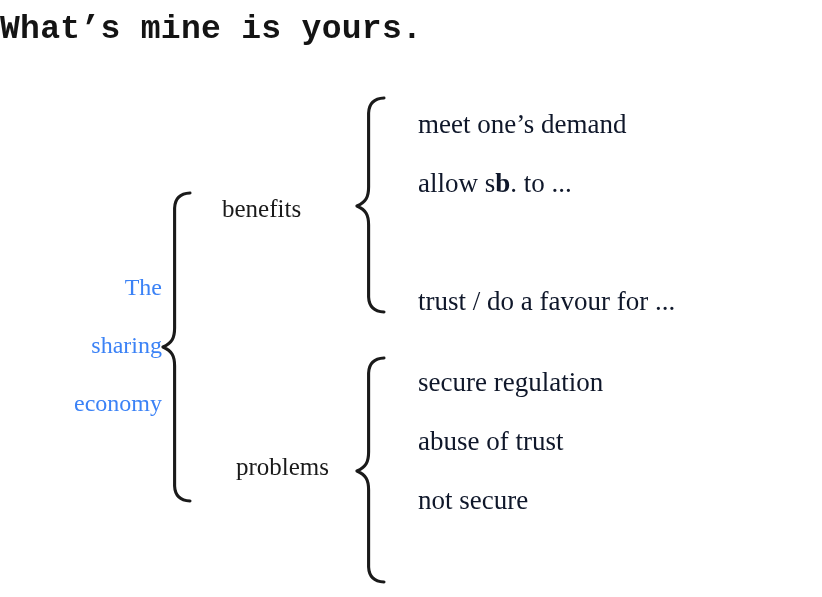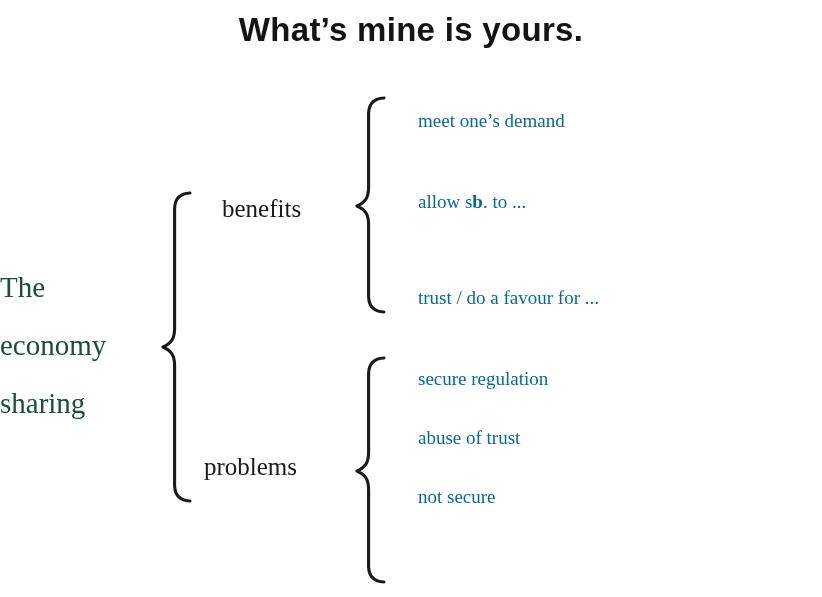--- a/index.html
+++ b/index.html
@@ -20,61 +20,61 @@
     background: #ffffff;
     overflow: hidden;
   }
 
   
   .title {
     position: absolute;
     left: 0;
     top: 11px;
     width: 822px;
-    text-align: center;
-    font-family: Liberation Sans, sans-serif;
+    text-align: left;
+    font-family: Liberation Mono, monospace;
     font-weight: bold;
     font-size: 33px;
     letter-spacing: 0.3px;
     color: #141414;
     white-space: nowrap;
   }
 
   
   .root-label {
     position: absolute;
     left: 0px;
     top: 258px;
     width: 162px;
-    text-align: left;
-    font-size: 29px;
+    text-align: right;
+    font-size: 24px;
     line-height: 58px;
-    color: #14532d;
+    color: #3b82f6;
   }
   .root-label .rl-line { display: block; white-space: nowrap; }
 
   
   .branch-label {
     position: absolute;
     font-size: 25px;
     line-height: 1;
     white-space: nowrap;
     color: #1a1a1a;
   }
   .branch-benefits { left: 222px; top: 196px; }
-  .branch-problems { left: 204px; top: 454px; }
+  .branch-problems { left: 236px; top: 454px; }
 
   
   .leaf {
     position: absolute;
     left: 418px;
-    font-size: 19px;
+    font-size: 27px;
     line-height: 1;
     white-space: nowrap;
-    color: #0369a1;
+    color: #0f172a;
   }
   .leaf .bold-b { font-weight: bold; }
 
   
   .brace {
     position: absolute;
     pointer-events: none;
   }
   .brace svg { display: block; overflow: visible; }
   .brace path {
@@ -89,22 +89,22 @@
 </style>
 </head>
 <body>
 
 <div id="canvas">
 
   <div class="title">What’s mine is yours.</div>
 
   <div class="root-label">
     <span class="rl-line">The</span>
+    <span class="rl-line">sharing</span>
     <span class="rl-line">economy</span>
-    <span class="rl-line">sharing</span>
   </div>
 
   <div class="brace brace-main">
     <svg width="36" height="312" viewBox="0 0 36 312" aria-hidden="true">
       <path d="M 30 3
                C 20 3.5, 15 8, 14.6 18
                L 14.6 138
                C 14.6 148, 12 153, 3 157
                C 12 161, 14.6 166, 14.6 176
                L 14.6 296
@@ -135,21 +135,21 @@
                L 16.6 97
                C 16.6 107, 14 112, 5 116
                C 14 120, 16.6 125, 16.6 135
                L 16.6 212
                C 17 222, 22 226.5, 32 227" stroke-width="3.1"></path>
     </svg>
   </div>
 
   <div class="leaf" style="top:111px;">meet one’s demand</div>
 
-  <div class="leaf" style="top:170px;margin-top:22px;">allow s<span class="bold-b">b</span>. to ...</div>
+  <div class="leaf" style="top:170px;">allow s<span class="bold-b">b</span>. to ...</div>
 
 
   <div class="leaf" style="top:288px;">trust / do a favour for ...</div>
 
   <div class="leaf" style="top:369px;">secure regulation</div>
 
   <div class="leaf" style="top:428px;text-align:right;">abuse of trust</div>
 
   <div class="leaf" style="top:487px;">not secure</div>
 

